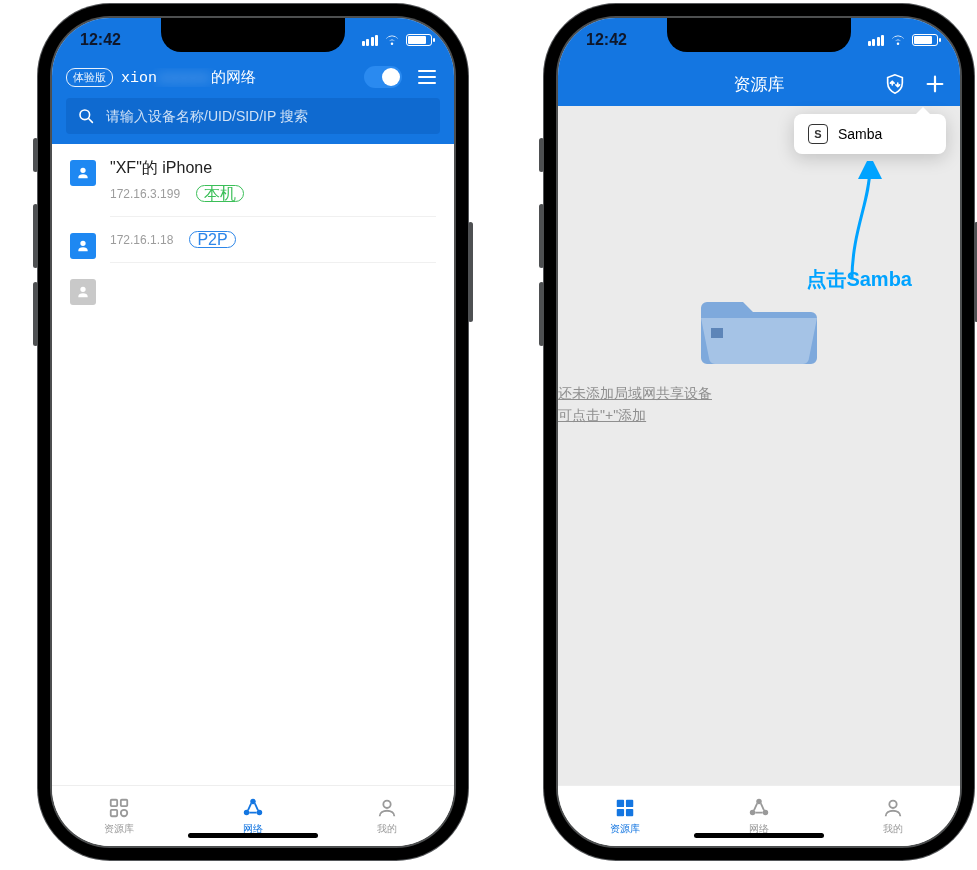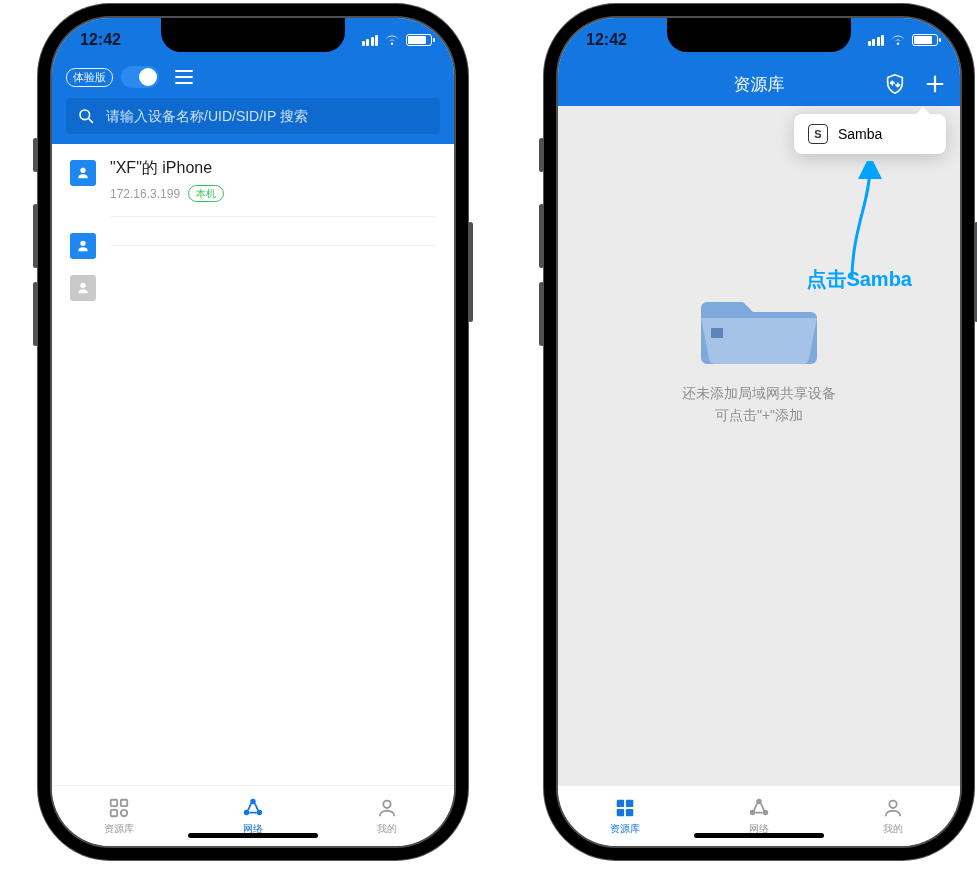--- a/index.html
+++ b/index.html
@@ -89,23 +89,23 @@
     display:flex;gap:14px;padding:14px 18px 0 18px;align-items:flex-start;
   }
   .dev .body{flex:1;padding-bottom:14px;border-bottom:1px solid #f0f0f0;}
   .avatar{
     width:26px;height:26px;border-radius:3px;display:flex;align-items:center;justify-content:center;margin-top:2px;
   }
   .avatar.on{background:#1e88f2;}
   .avatar.off{background:#c9c9c9;}
   .avatar svg{width:16px;height:16px;fill:#fff;}
   .dev-name{font-size:16px;color:#222;margin-bottom:6px;}
-  .dev-meta{display:flex;align-items:center;gap:8px;}
+  .dev-meta{display:flex;align-items:center;gap:16px;}
   .dev-ip{font-size:12px;color:#9c9c9c;}
-  .tag{font-size:10px;border-radius:10px;padding:1px 7px;border:1px solid;line-height:13px;}
+  .tag{font-size:16px;border-radius:10px;padding:1px 7px;border:1px solid;line-height:13px;}
   .tag-green{color:var(--green);border-color:var(--green);}
   .tag-blue{color:var(--blue-tag);border-color:var(--blue-tag);}
 
   
   .hdr-blue2{background:var(--blue);}
   .title-row{
     display:flex;align-items:center;justify-content:center;position:relative;height:44px;color:#fff;
   }
   .title-row .title{font-size:17px;font-weight:500;}
   .title-row .actions{position:absolute;right:14px;display:flex;gap:18px;align-items:center;}
@@ -125,21 +125,21 @@
     display:flex;align-items:center;justify-content:center;font-size:11px;font-weight:600;color:#333;
   }
   .annot{
     position:absolute;top:160px;right:48px;color:var(--accent-cyan);font-size:20px;font-weight:700;
   }
   .arrow-svg{position:absolute;top:55px;right:78px;width:40px;height:120px;}
   .folder-illus{
     position:absolute;top:170px;left:50%;transform:translateX(-50%);width:120px;height:90px;
   }
   .empty-txt{
-    position:absolute;top:276px;left:0;right:0;text-align:center;color:#8f8f8f;font-size:14px;line-height:22px;
+    position:absolute;top:276px;left:0;right:0;color:#8f8f8f;font-size:14px;line-height:22px;text-decoration:underline;
   }
 
   
   .tabbar{
     position:absolute;bottom:0;left:0;right:0;height:60px;background:#fff;
     border-top:1px solid #eee;display:flex;z-index:5;
   }
   .tab{flex:1;display:flex;flex-direction:column;align-items:center;justify-content:center;gap:3px;font-size:10px;color:var(--inactive);}
   .tab.active{color:var(--blue);}
   .tab svg{width:22px;height:22px;}
@@ -174,20 +174,23 @@
             <svg class="wifi-ic" viewBox="0 0 20 14">
                 <path fill="#fff" d="M10 13.2a1.6 1.6 0 1 0 0-3.2 1.6 1.6 0 0 0 0 3.2Zm-4.2-4.2 1.4-1.4a4 4 0 0 1 5.6 0l1.4 1.4a6 6 0 0 0-8.4 0ZM2.2 5.6 3.6 4.2a9 9 0 0 1 12.8 0l1.4 1.4a11 11 0 0 0-15.6 0Z"></path>
               </svg>
             <span class="batt">
                 <i></i>
               </span>
           </span>
         </div>
         <div class="hdr-row">
           <span class="pill">体验版</span>
+          <span class="net-title">
+            <span>xion</span><span style="filter:blur(6px);opacity:.6;">xxxxxx</span><span>的网络</span>
+          </span>
           <span class="toggle">
               <i></i>
             </span>
           <span class="menu-ic">
               <i></i>
               <i></i>
               <i></i>
             </span>
         </div>
         <div class="searchbar">
@@ -216,20 +219,24 @@
           </div>
         </div>
 
         <div class="dev">
           <div class="avatar on">
             <svg viewBox="0 0 24 24">
                 <path d="M12 12a4 4 0 1 0-4-4 4 4 0 0 0 4 4Zm0 2c-4 0-7 2-7 4.5V20h14v-1.5C19 16 16 14 12 14Z"></path>
               </svg>
           </div>
           <div class="body">
+            <div class="dev-meta">
+              <span class="dev-ip">172.16.1.18</span>
+              <span class="tag tag-blue">P2P</span>
+            </div>
           </div>
         </div>
 
         <div class="dev">
           <div class="avatar off">
             <svg viewBox="0 0 24 24">
                 <path d="M12 12a4 4 0 1 0-4-4 4 4 0 0 0 4 4Zm0 2c-4 0-7 2-7 4.5V20h14v-1.5C19 16 16 14 12 14Z"></path>
               </svg>
           </div>
           <div class="body" style="border-bottom:none">

